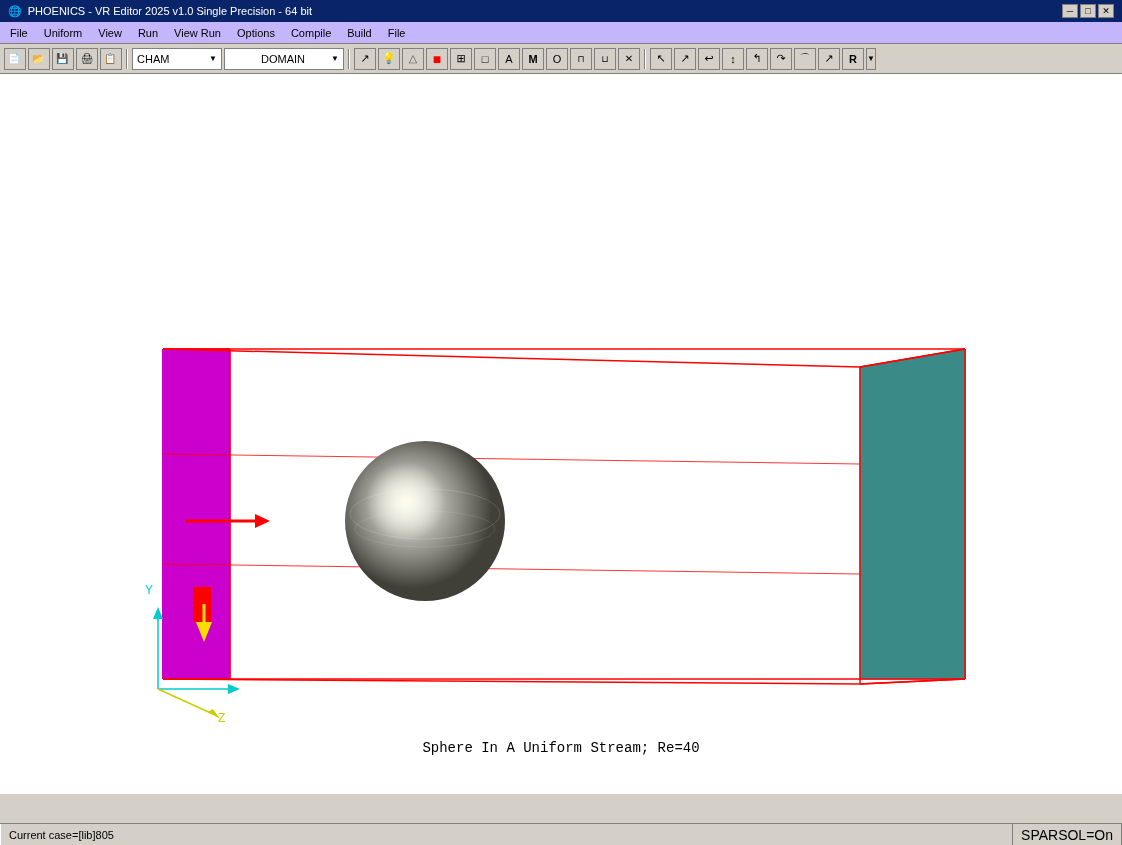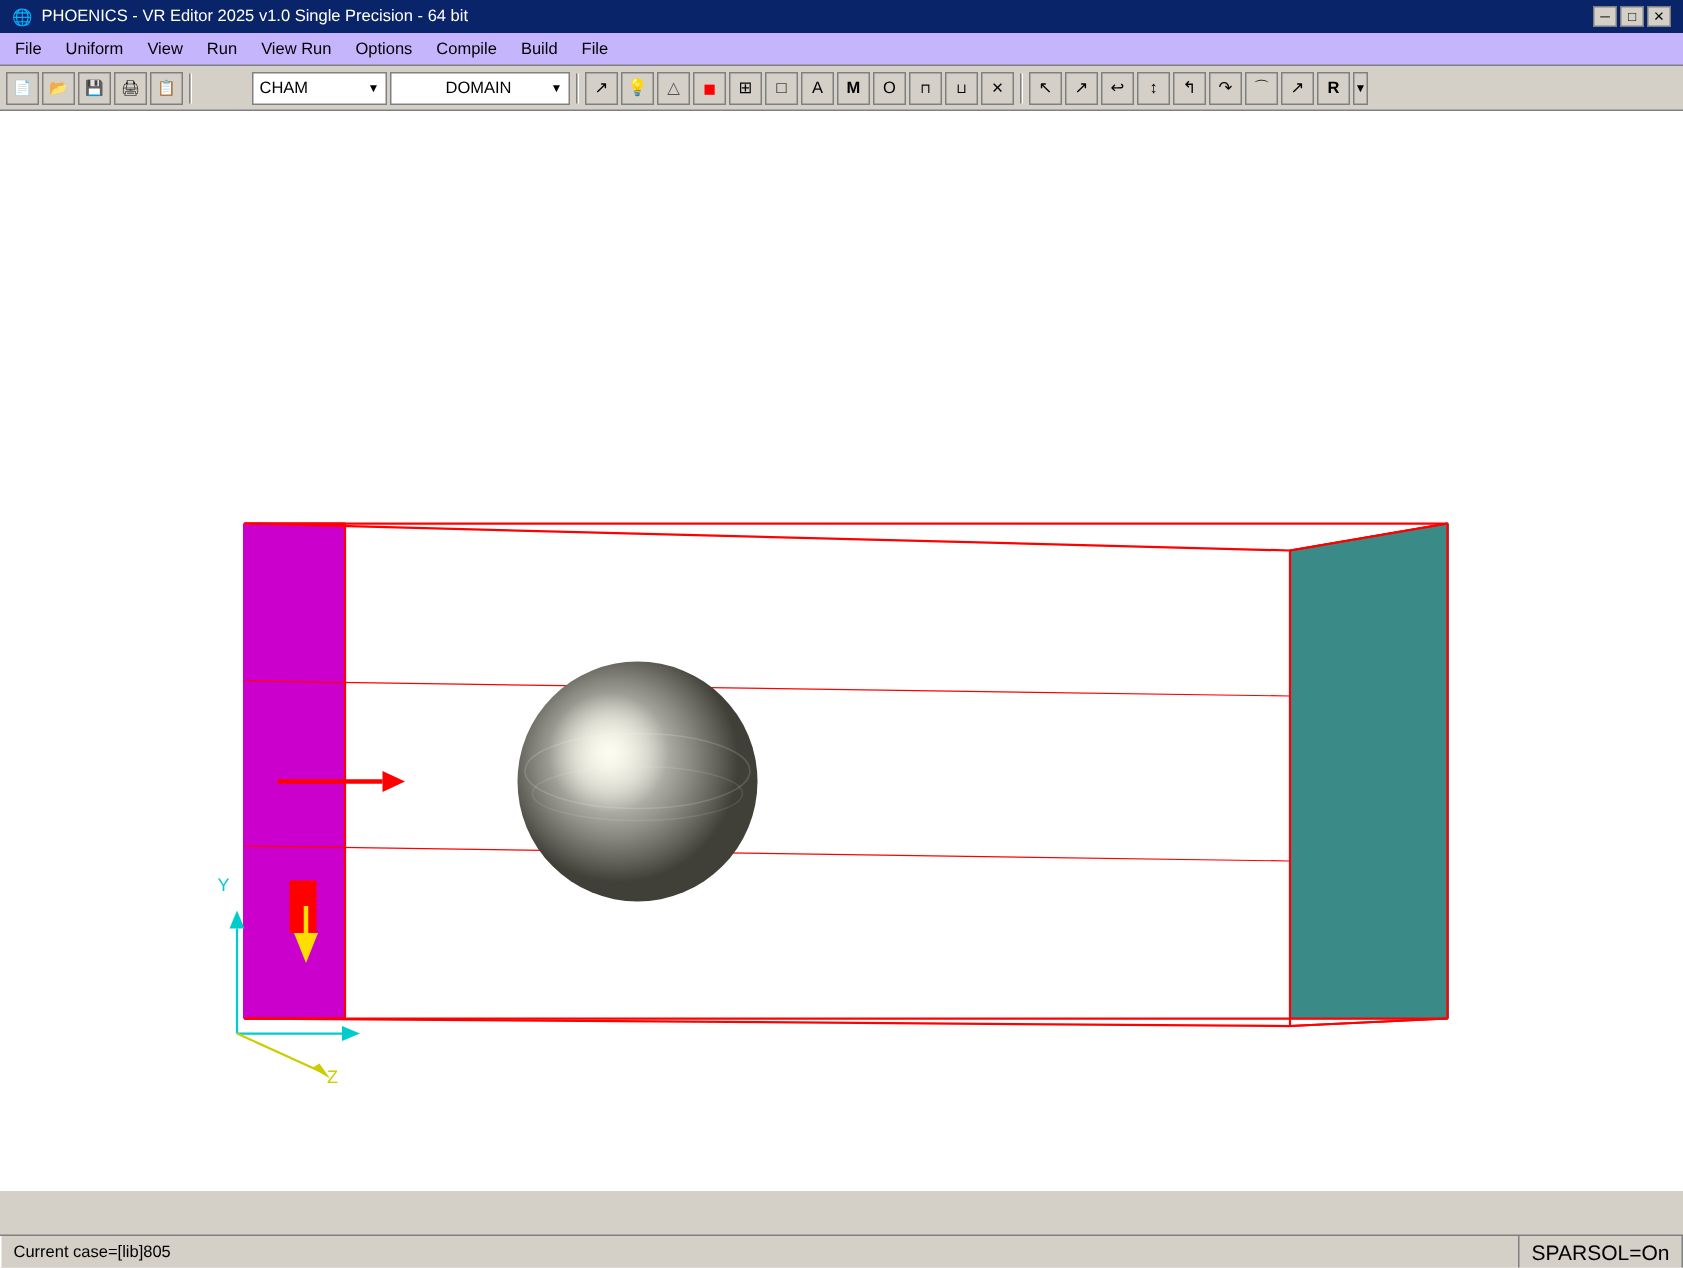--- a/index.html
+++ b/index.html
@@ -97,21 +97,20 @@
       background: white;
       border: 1px solid #808080;
       display: flex;
       align-items: center;
       padding: 0 4px;
       font-size: 11px;
       cursor: pointer;
     }
     #cham-dropdown {
       width: 90px;
-      margin-left: 36px;
     }
     #domain-dropdown {
       width: 120px;
       padding-left: 36px;
     }
     .dropdown-arrow {
       margin-left: auto;
       font-size: 8px;
     }
 
@@ -327,19 +326,21 @@
     <line x1="163" y1="275" x2="230" y2="275" stroke="#ff0000" stroke-width="1.5"></line>
     <line x1="230" y1="275" x2="230" y2="605" stroke="#ff0000" stroke-width="1.5"></line>
     <line x1="230" y1="605" x2="163" y2="605" stroke="#ff0000" stroke-width="1.5"></line>
 
     <line x1="860" y1="293" x2="965" y2="275" stroke="#ff0000" stroke-width="1.5"></line>
     <line x1="965" y1="275" x2="965" y2="605" stroke="#ff0000" stroke-width="1.5"></line>
     <line x1="965" y1="605" x2="860" y2="610" stroke="#ff0000" stroke-width="1.5"></line>
 
   </svg>
 
+  <div id="scene-caption" style="position:absolute; bottom:38px; left:50%; transform:translateX(-50%);
+              font-family:'Courier New',monospace; font-size:14px; color:black; white-space:nowrap;">Sphere In A Uniform Stream; Re=40</div>
 </div>
 
 <div id="status-bar" style="position:absolute; bottom:0; left:0; right:0; height:22px; background:#d4d0c8;
             border-top:1px solid #808080; display:flex; align-items:center;">
   <div class="status-item" style="flex:1; padding:0 8px; font-size:11px; border-right:1px solid #808080;text-align:right;">Current case=[lib]805</div>
   <div class="status-item" style="padding:0 8px; font-size:14px;">SPARSOL=On</div>
 </div>
 
 </body></html>

